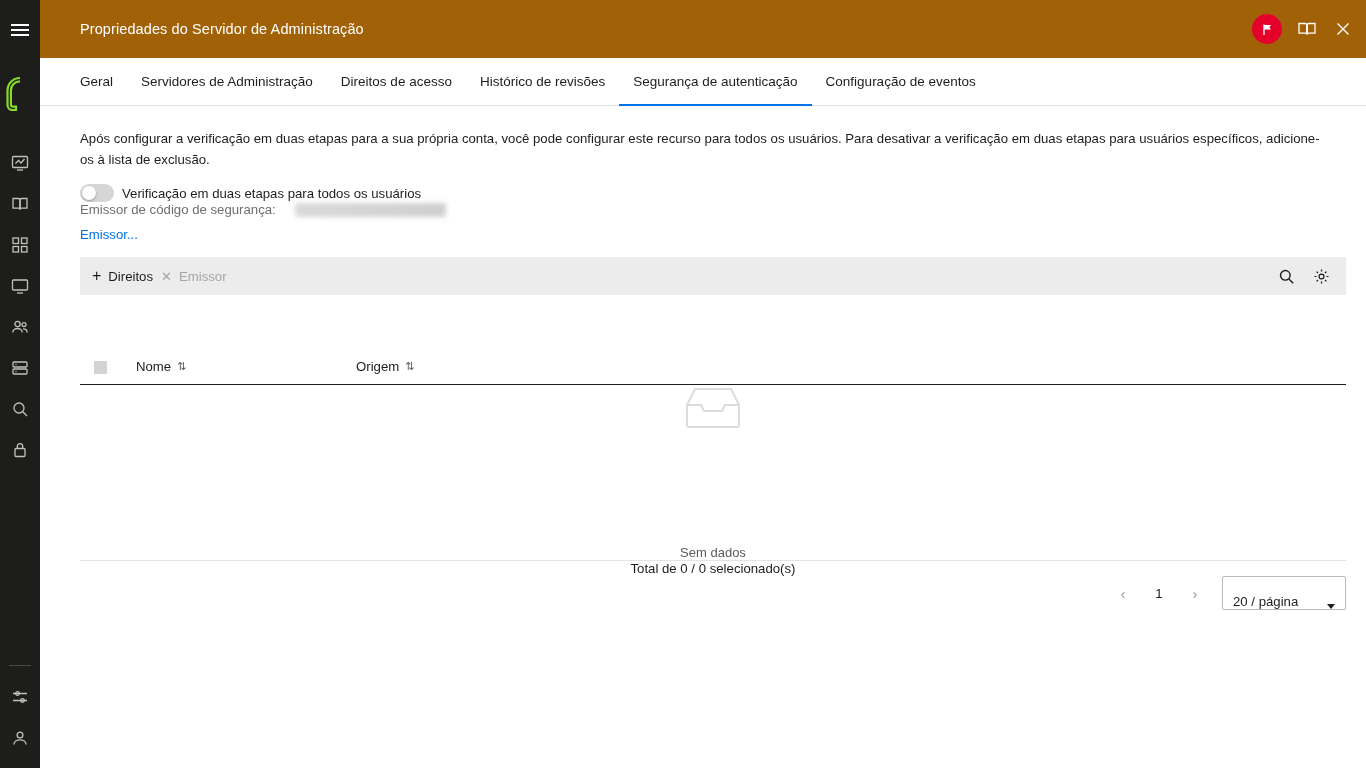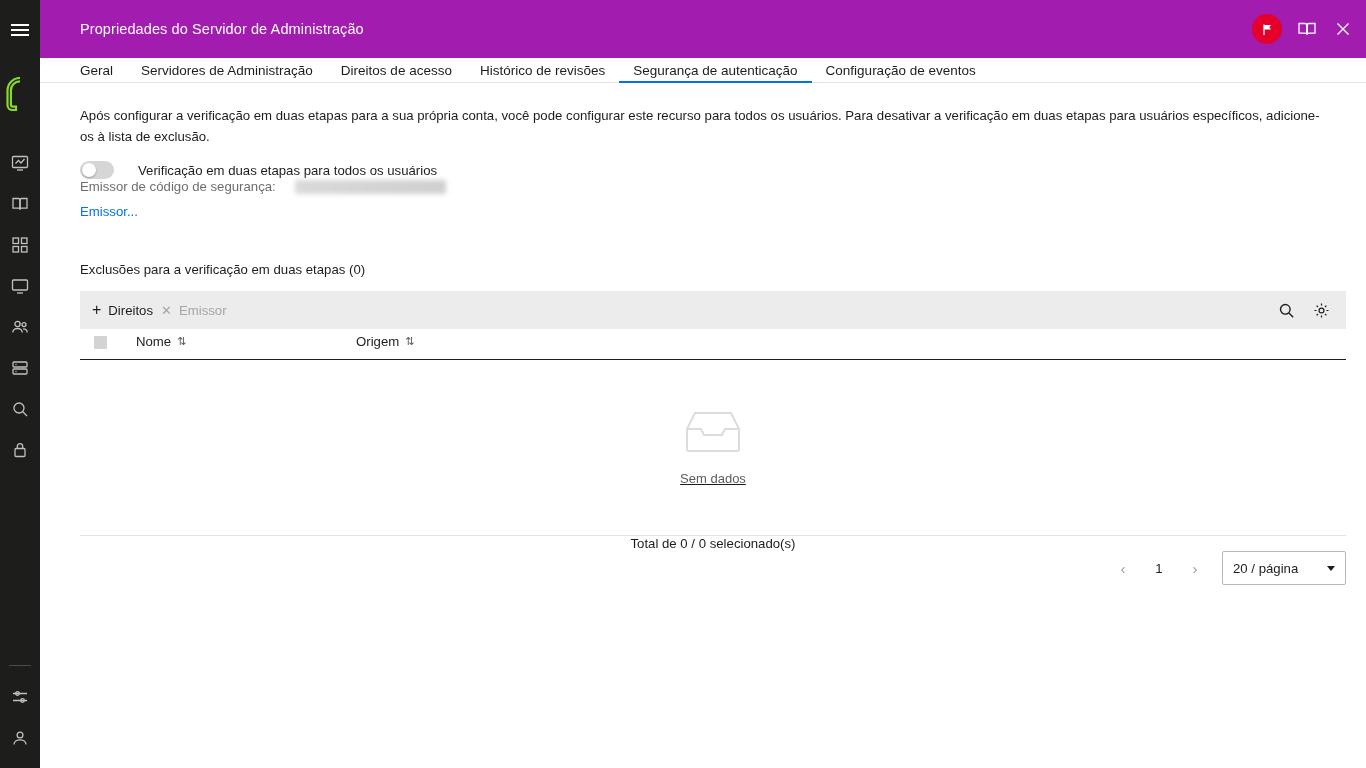--- a/index.html
+++ b/index.html
@@ -54,36 +54,36 @@
   .rail-icon svg { display: block; }
   .rail .bottom { display: flex; flex-direction: column; align-items: center; padding-bottom: 10px; }
   .rail .divider { width: 22px; height: 1px; background: #4a4a48; margin: 6px 0 10px 0; }
 
   
   .main { flex: 1 1 auto; height: 768px; position: relative; background: #fff; }
 
   
   .titlebar {
     height: 58px; width: 100%;
-    background: #a21caf; color: #fff;
+    background: #a16207; color: #fff;
     display: flex; align-items: center;
     padding: 0 12px 0 40px;
   }
   .titlebar .title { font-size: 14.5px; letter-spacing: .1px; flex: 1 1 auto; }
   .titlebar .actions { display: flex; align-items: center; gap: 14px; }
   .badge-flag {
     width: 30px; height: 30px; border-radius: 50%;
     background: #e4002b; display: flex; align-items: center; justify-content: center;
     cursor: pointer;
   }
   .tb-icon { width: 22px; height: 22px; display: flex; align-items: center; justify-content: center; cursor: pointer; color: #fff; }
 
   
   .tabs {
-    height: 25px; width: 100%;
+    height: 48px; width: 100%;
     border-bottom: 1px solid #e3e3e3;
     display: flex; align-items: stretch;
     padding-left: 40px; gap: 0;
     background: #fff;
   }
   .tab {
     display: flex; align-items: center;
     padding: 0 14px;
     font-size: 13.5px; color: #1d1d1b;
     cursor: pointer; position: relative;
@@ -93,21 +93,21 @@
   .tab.active { }
   .tab.active::after {
     content: ""; position: absolute; left: 0; right: 0; bottom: -1px; height: 2px; background: #0073e6;
   }
   .tab:first-child.active::after { left: 0; }
 
   
   .content { padding: 22px 20px 0 40px; }
   .desc { font-size: 13.2px; line-height: 21px; max-width: 1245px; color: #1d1d1b; }
 
-  .toggle-row { display: flex; align-items: center; gap: 24px; margin-top: 14px; }
+  .toggle-row { display: flex; align-items: center; gap: 8px; margin-top: 14px; }
   .toggle {
     width: 34px; height: 18px; border-radius: 9px; background: #d6d6d6;
     position: relative; cursor: pointer; flex: 0 0 34px;
   }
   .toggle .knob {
     position: absolute; top: 2px; left: 2px; width: 14px; height: 14px; border-radius: 50%;
     background: #fff; box-shadow: 0 1px 2px rgba(0,0,0,.3);
   }
   .toggle-label { font-size: 13.2px; }
 
@@ -136,52 +136,51 @@
   .tb-btn { display: flex; align-items: center; gap: 7px; font-size: 13.2px; cursor: pointer; padding: 0 8px 0 0; }
   .tb-btn.disabled { color: #a5a5a5; cursor: default; }
   .tb-btn .plus { font-size: 16px; line-height: 1; color: #1d1d1b; }
   .tb-btn .x { font-size: 13px; line-height: 1; color: #a5a5a5; }
   .toolbar-spacer { flex: 1 1 auto; }
   .tb-right { display: flex; align-items: center; gap: 18px; padding-right: 6px; }
   .tb-right div { cursor: pointer; display: flex; align-items: center; }
 
   
   .table { width: 100%; }
-  .thead { display: flex; align-items: flex-end; height: 31px; }
+  .thead { display: flex; align-items: flex-end; height: 46px; margin-top: 44px; }
   .th {
     font-size: 13.2px; padding: 0 0 10px 0;
     border-bottom: 1px solid #1d1d1b;
     display: flex; align-items: center; gap: 6px;
   }
   .th.chk { width: 56px; justify-content: flex-start; padding-left: 14px; }
   .th.name { width: 220px; }
   .th.origin { flex: 1 1 auto; }
   .chkbox {
     width: 13px; height: 13px; background: #d3d3d3; border-radius: 1px; cursor: pointer;
   }
   .sort-icon { font-size: 11px; color: #5c5c5c; letter-spacing: -1px; }
 
   .empty {
-    height: 175px; display: flex; flex-direction: column; align-items: center; justify-content: center;
+    height: 175px; display: flex; flex-direction: column; align-items: center; justify-content: space-between;
     gap: 12px;
-    text-decoration: underline;
   }
   .empty-text { font-size: 13px; color: #5c5c5c; }
 
   .tfoot {
     border-top: 1px solid #e3e3e3;
     height: 68px; display: flex; align-items: center; flex-direction: column;
   }
   .total { font-size: 13.2px; }
   .pager { margin-left: auto; display: flex; align-items: center; gap: 16px; }
   .pg-arrow { width: 22px; height: 22px; display: flex; align-items: center; justify-content: center; color: #9b9b9b; cursor: pointer; font-size: 15px; }
   .pg-num { font-size: 13.2px; width: 18px; text-align: center; cursor: pointer; }
   .pagesize {
     width: 124px; height: 34px; border: 1px solid #b9b9b9; border-radius: 2px;
-    display: flex; align-items: center; justify-content: space-between;
+    display: flex; align-items: flex-end; justify-content: space-between;
     padding: 0 10px; font-size: 13.2px; cursor: pointer; background: #fff;
   }
   .caret { border-left: 4.5px solid transparent; border-right: 4.5px solid transparent; border-top: 5px solid #1d1d1b; }
 </style>
 </head>
 <body>
 
 <div class="app">
 
   <div class="rail">
@@ -330,21 +329,20 @@
         <div class="toggle-label">Verificação em duas etapas para todos os usuários</div>
       </div>
 
       <div class="issuer-row">
         <div class="issuer-label">Emissor de código de segurança:</div>
         <div class="issuer-value">servidor-de-administracao</div>
       </div>
 
       <div class="edit-link">Emissor...</div>
 
-      <div class="exclusions-title">Exclusões para a verificação em duas etapas (0)</div>
 
       
       <div class="table-toolbar">
         <div class="tb-btn">
           <span class="plus">+</span>
           <span>Direitos</span>
         </div>
         <div class="tb-btn disabled">
           <span class="x">✕</span>
           <span>Emissor</span>

